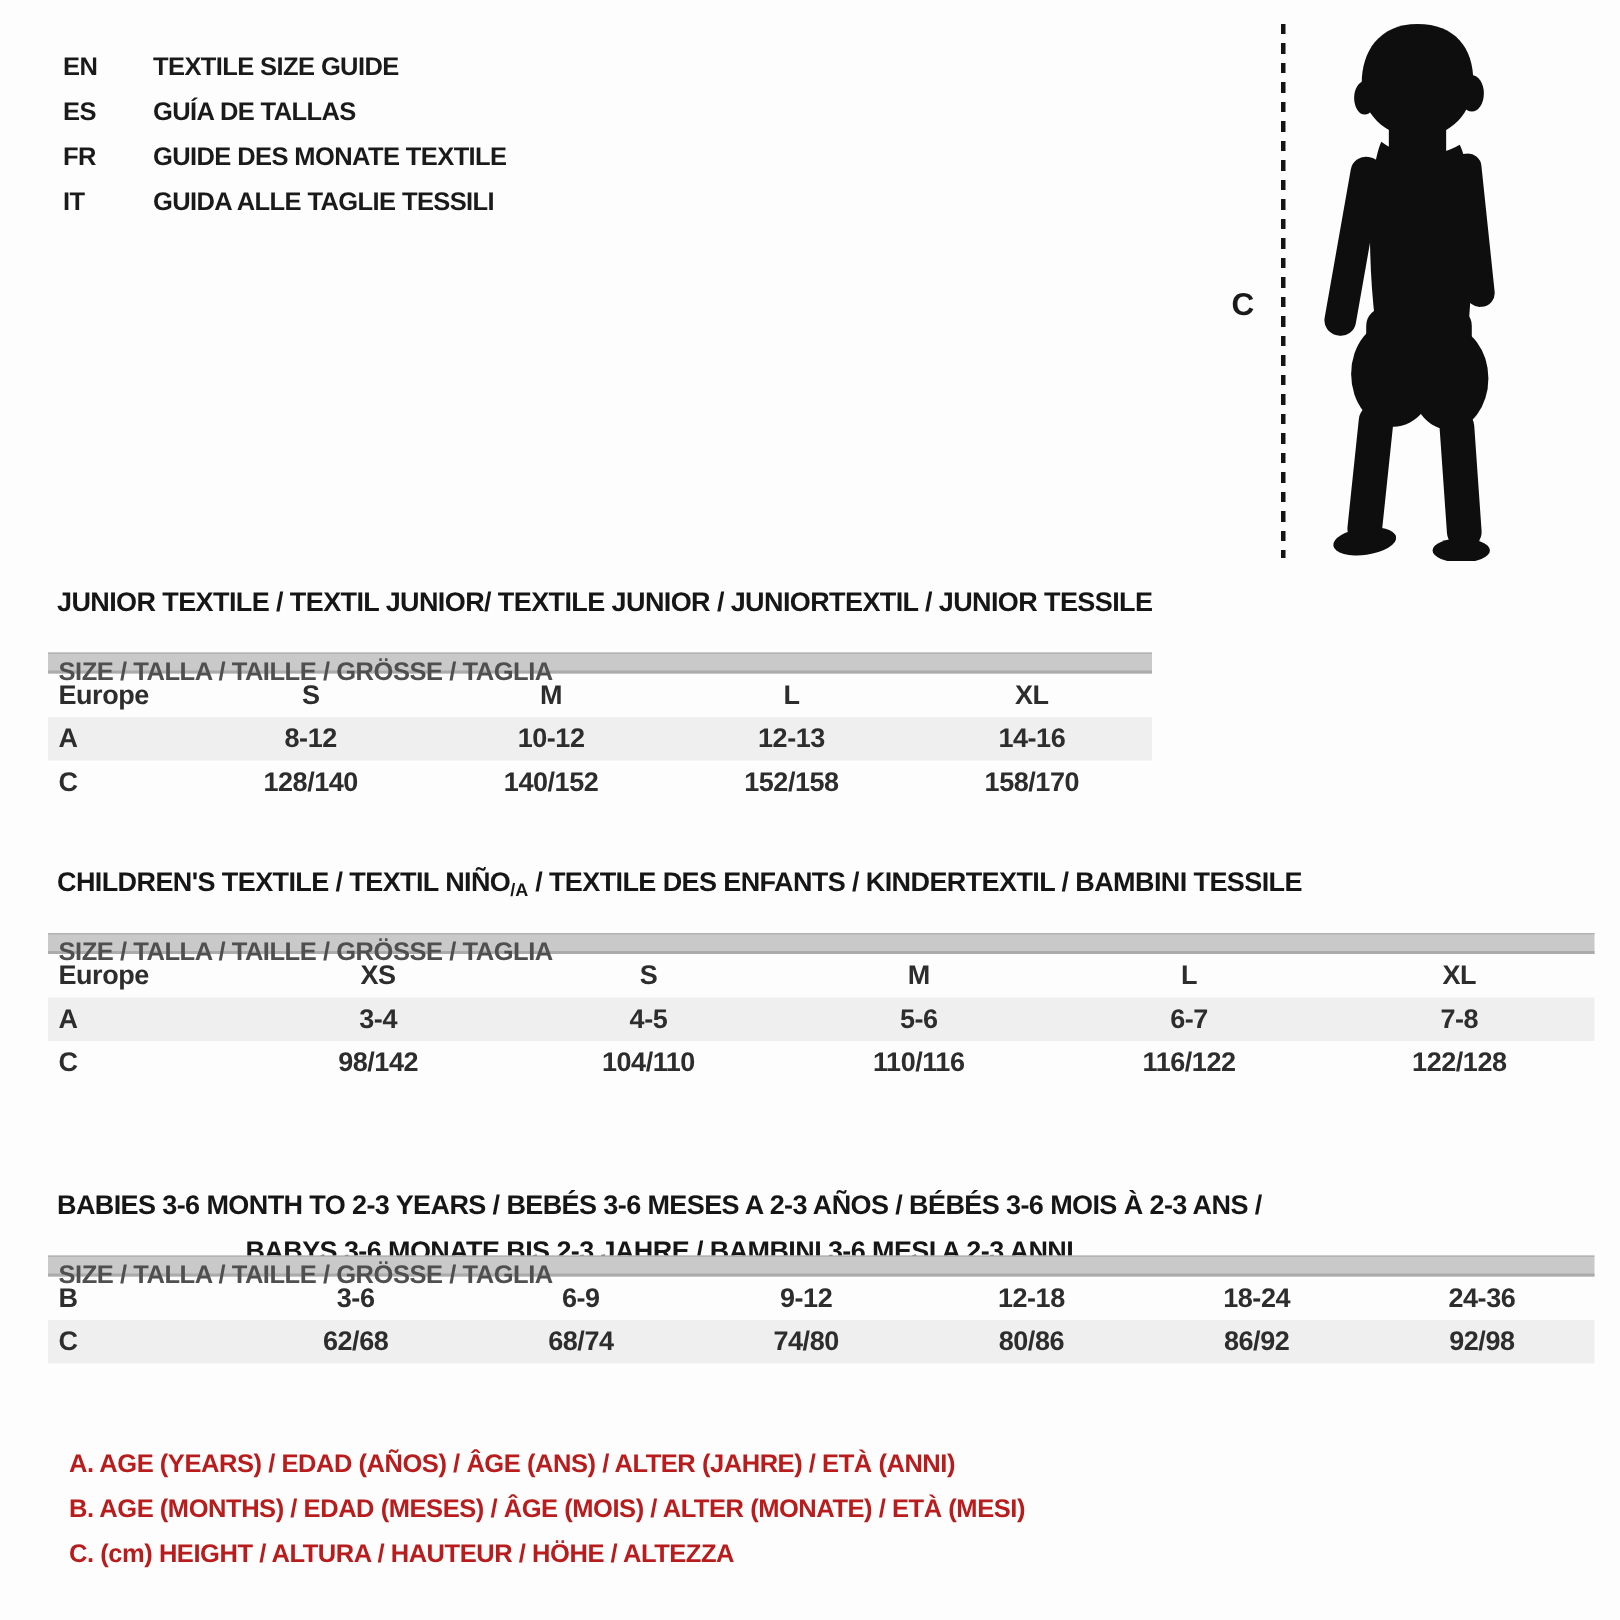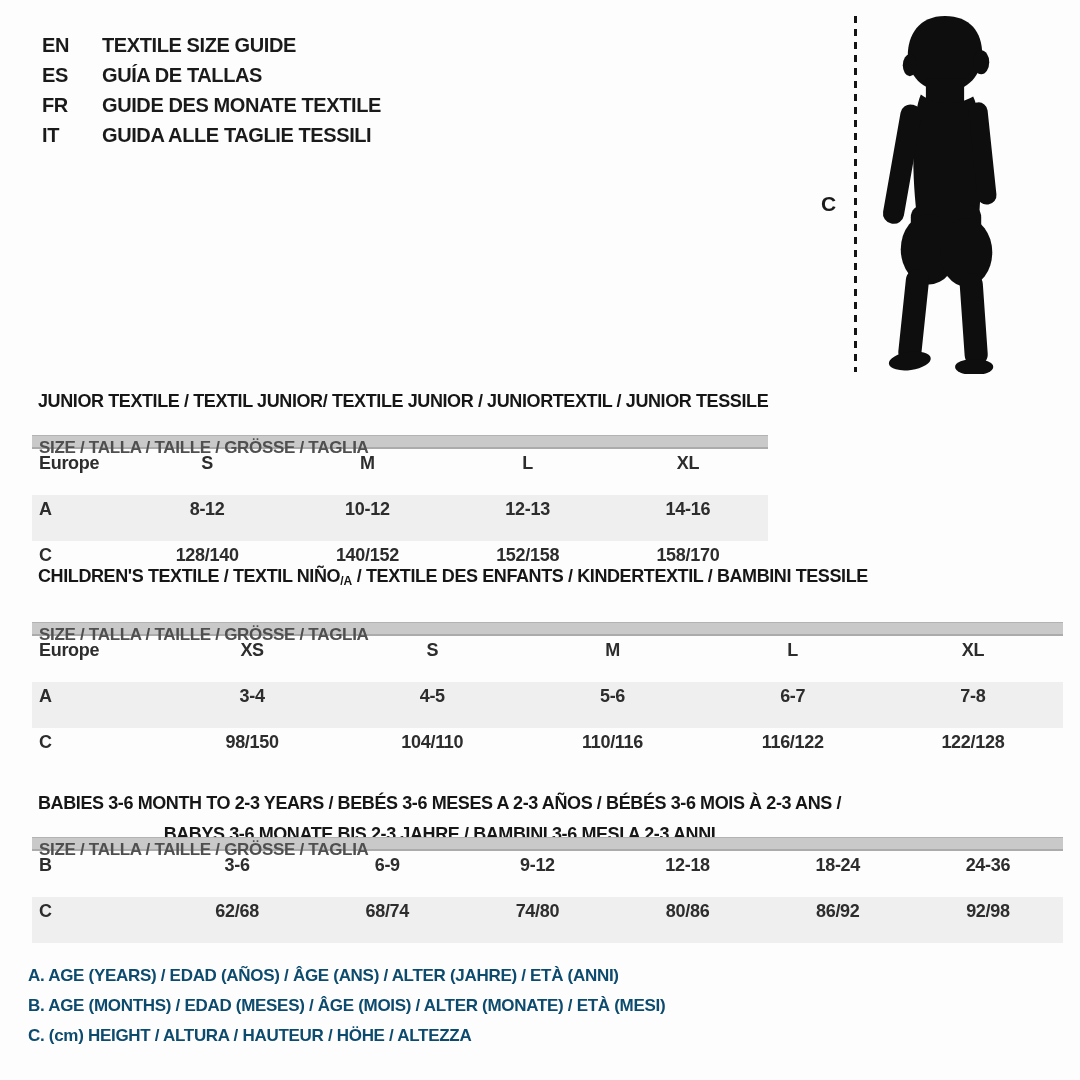--- a/index.html
+++ b/index.html
@@ -10,21 +10,21 @@
     background: #fdfdfd;
     font-family: "Liberation Sans", "DejaVu Sans", sans-serif;
     color: var(--text, #1a1a1a);
     overflow: hidden;
   }
 
   
   .lang-list { position: absolute; left: 42px; top: 30px; }
   .lang-row {
     display: flex; height: 30px; line-height: 30px;
-    font-weight: 700; font-size: 20px; letter-spacing: -0.4px;
+    font-weight: 700; font-size: 17px; letter-spacing: -0.4px;
   }
   .lang-code { width: 60px; flex: 0 0 60px; }
 
   
   .measure-label {
     position: absolute; left: 821px; top: 192px;
     font-weight: 700; font-size: 21px;
   }
   .measure-line {
     position: absolute; left: 854px; top: 16px; width: 3px; height: 356px;
@@ -36,54 +36,54 @@
   }
 
   
   .sec-title {
     position: absolute; left: 38px;
     font-weight: 700; font-size: 18px; letter-spacing: -0.4px; color: #161616;
     white-space: nowrap;
     text-align: center;
   }
   #sec1-title { top: 391px; }
-  #sec2-title { top: 566px; }
+  #sec2-title { top: 578px; }
   #sec3-title { top: 788px; line-height: 31px; }
   .subscript { font-size: 12px; position: relative; top: 3px; letter-spacing: 0; }
 
   
   .sizetable { position: absolute; left: 32px; }
   #table1 { top: 435px; width: 736px; }
   #table2 { top: 622px; width: 1031px; }
   #table3 { top: 837px; width: 1031px; }
   .band {
     box-sizing: border-box; height: 14px; line-height: 24px;
     background: var(--band-bg, #c9c9c9);
     color: var(--band-text, #4f4f4f);
     border-top: 1px solid #b3b3b3;
     border-bottom: 2px solid var(--band-border, #ababab);
     font-weight: 700; font-size: 17px; letter-spacing: -0.3px;
     padding-left: 7px;
   }
   .trow {
-    display: grid; height: 46px; line-height: 29px;
+    display: grid; height: 29px; line-height: 29px;
     font-weight: 700; font-size: 18px; letter-spacing: -0.3px; color: #2d2d2d;
   }
   #table1 .trow { grid-template-columns: 95px repeat(4, 1fr); }
   #table2 .trow { grid-template-columns: 130px repeat(5, 1fr); }
   #table3 .trow { grid-template-columns: 130px repeat(6, 1fr); }
   .trow.shade { background: var(--shade-bg, #efefef); }
   .tlabel { padding-left: 7px; text-align: left; }
   .tcell { text-align: center; }
 
   
   .legend {
-    position: absolute; left: 28px; top: 961px;
+    position: absolute; left: 46px; top: 961px;
     font-weight: 700; font-size: 17px; letter-spacing: -0.3px;
-    line-height: 30px; color: #0c4a6e;
+    line-height: 30px; color: #b91c1c;
   }
 </style>
 </head>
 <body>
 
 <div class="page">
 
   <div class="lang-list">
     <div class="lang-row">
       <span class="lang-code">EN</span>
@@ -168,21 +168,21 @@
     <div class="trow shade">
       <span class="tlabel">A</span>
       <span class="tcell">3-4</span>
       <span class="tcell">4-5</span>
       <span class="tcell">5-6</span>
       <span class="tcell">6-7</span>
       <span class="tcell">7-8</span>
     </div>
     <div class="trow">
       <span class="tlabel">C</span>
-      <span class="tcell">98/150</span>
+      <span class="tcell">98/142</span>
       <span class="tcell">104/110</span>
       <span class="tcell">110/116</span>
       <span class="tcell">116/122</span>
       <span class="tcell">122/128</span>
     </div>
   </div>
 
   <div class="sec-title" id="sec3-title">
     <div>BABIES 3-6 MONTH TO 2-3 YEARS / BEBÉS 3-6 MESES A 2-3 AÑOS / BÉBÉS 3-6 MOIS À 2-3 ANS /</div>
     <div>BABYS 3-6 MONATE BIS 2-3 JAHRE / BAMBINI 3-6 MESI A 2-3 ANNI</div>

